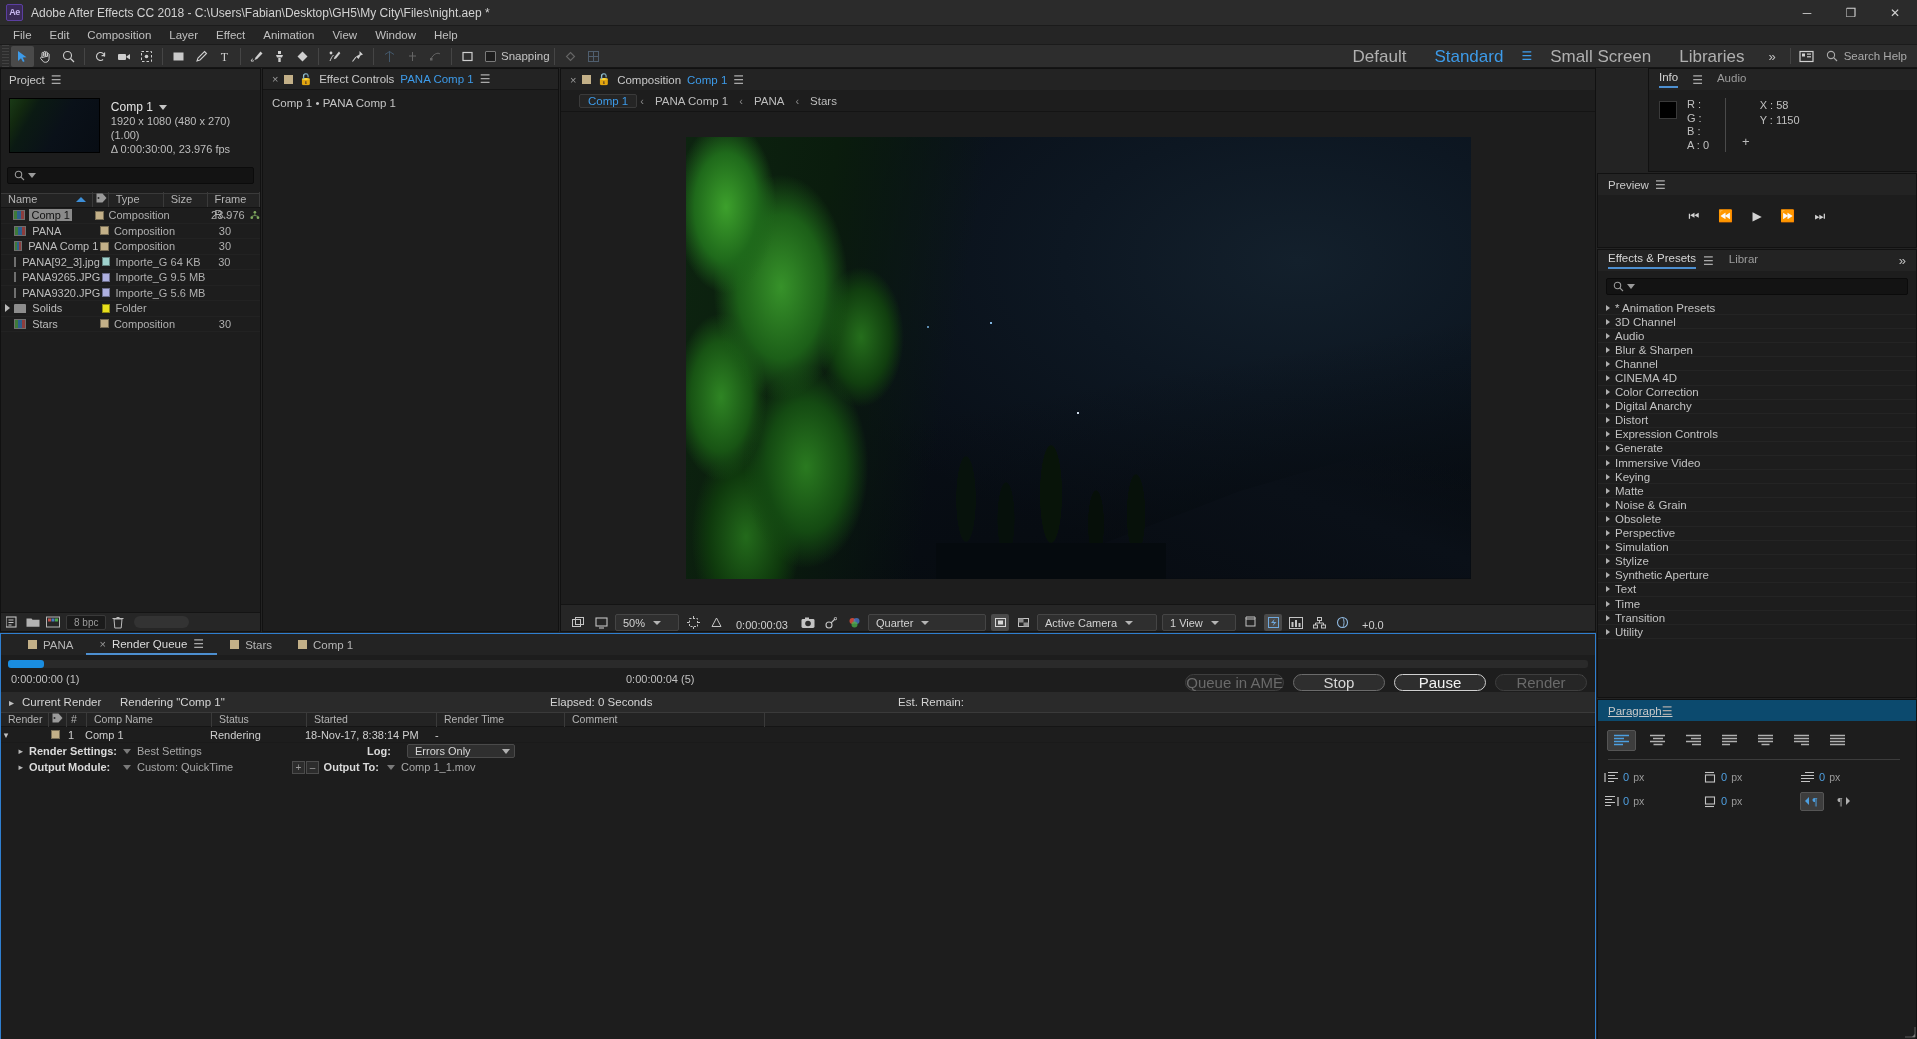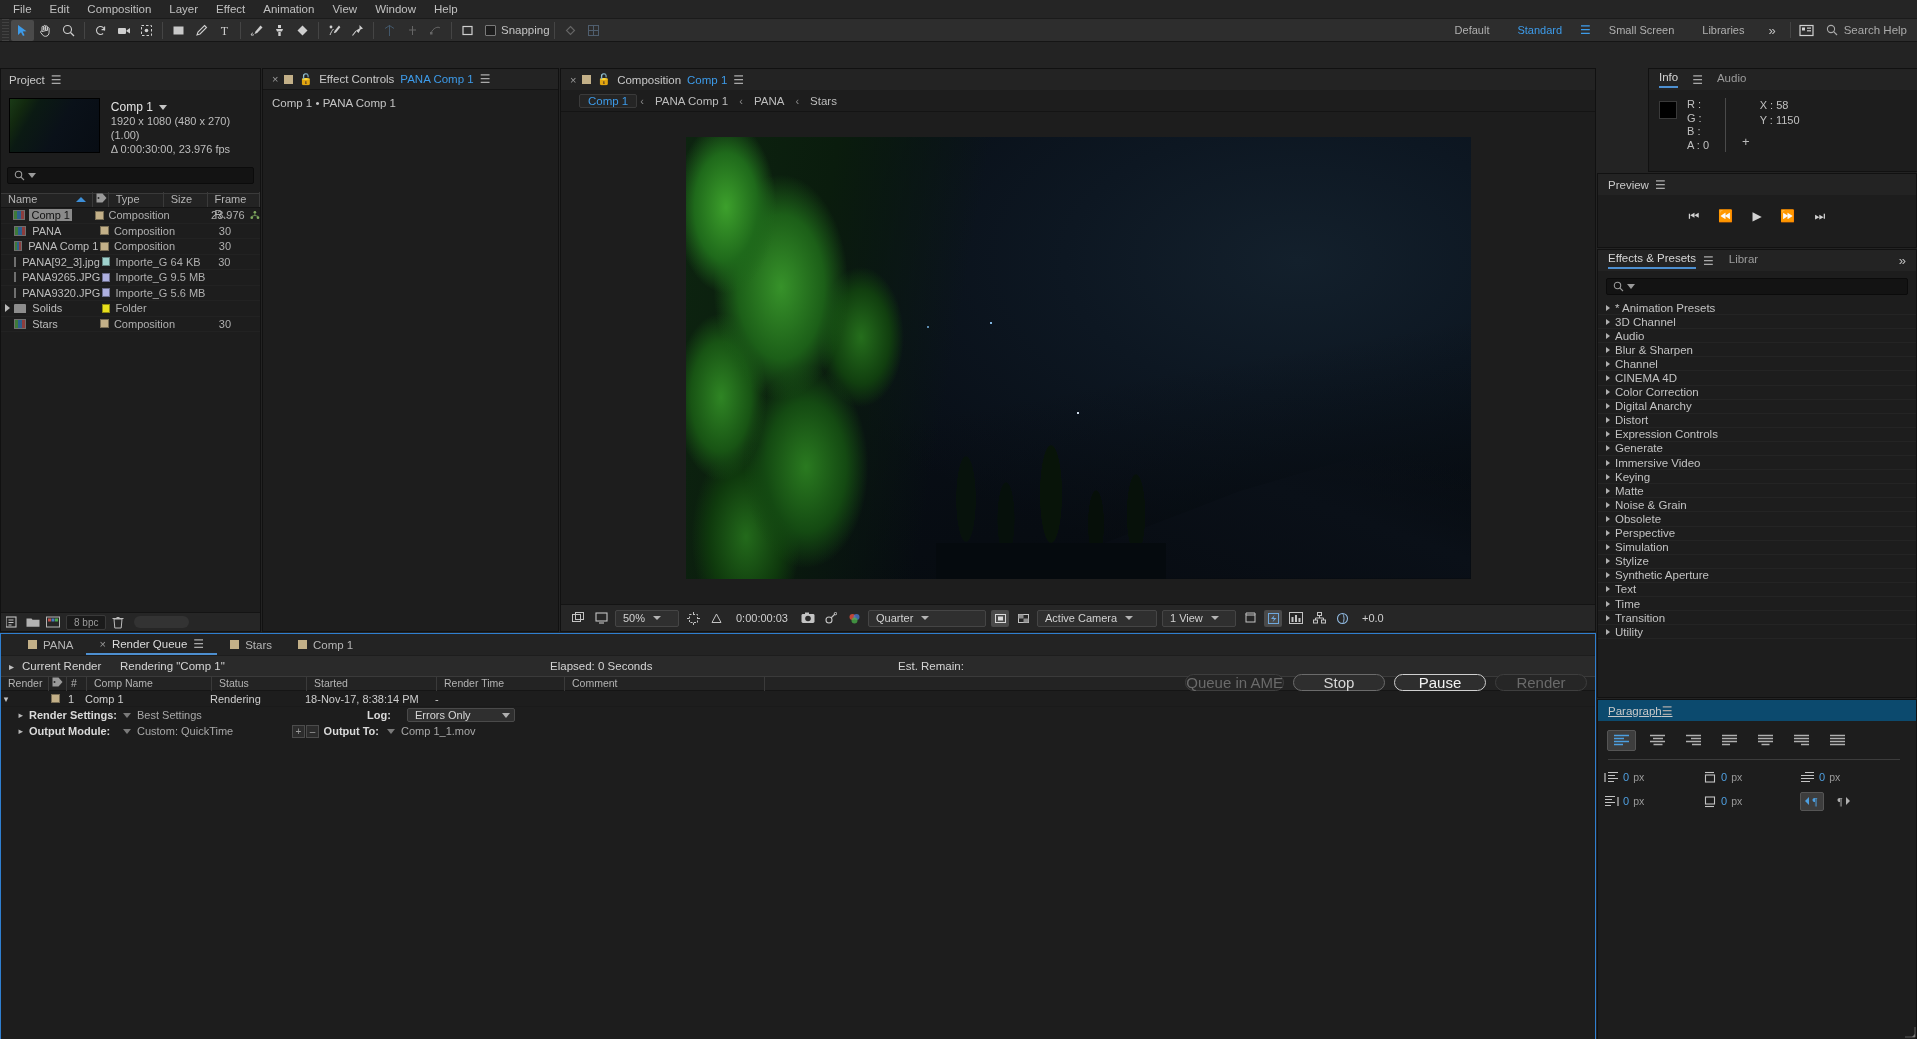--- a/index.html
+++ b/index.html
@@ -41,21 +41,21 @@
       background-size:100% 3px; background-position:2px 0; background-repeat:repeat-y;
       margin-right:2px; opacity:.7;}
   .tool { width:23px;height:21px;display:flex;align-items:center;justify-content:center; color:#cfcfcf; }
   .tool svg { display:block; }
   .tool.active { background:#4a4a4a; border-radius:2px; }
   .tool.dim { opacity:.35; }
   .tsep { width:1px;height:17px;background:#454545;margin:0 4px; }
   .snapping { display:flex;align-items:center;gap:5px;margin-left:6px;color:#c4c4c4;font-size:11.5px; }
   .chk { width:11px;height:11px;border:1px solid #7a7a7a;background:#1d1d1d;border-radius:1px; }
   .ws-area { margin-left:auto;display:flex;align-items:center;height:23px; }
-  .ws-item { padding:0 14px;font-size:11px;color:#b0b0b0;line-height:23px; }
+  .ws-item { padding:0 14px;font-size:17px;color:#b0b0b0;line-height:23px; }
   .ws-item.sel { color:#3d9be9; }
   .ws-burger { color:#3d9be9;font-size:12px;padding:0 4px; }
   .ws-more { color:#c0c0c0;font-size:13px;padding:0 10px; }
   .ws-sep { width:1px;height:16px;background:#444;margin:0 4px; }
   .search-help { display:flex;align-items:center;gap:6px;padding:0 10px 0 8px;color:#aaa;font-size:11.5px; }
 
   
   .workspace { position:absolute; top:68px; left:0; right:0; bottom:0; }
 
   .panel { position:absolute; background:#1d1d1d; border:1px solid #111; }
@@ -168,21 +168,21 @@
   .pines {
     position:absolute;left:250px;bottom:0;width:230px;height:200px;
     background:
       linear-gradient(to top, #050a0e 0 18%, transparent 18%),
       radial-gradient(ellipse 16px 70px at 30px 120px,#07120c 60%,transparent 62%),
       radial-gradient(ellipse 14px 60px at 70px 140px,#06100b 60%,transparent 62%),
       radial-gradient(ellipse 18px 80px at 115px 115px,#081409 60%,transparent 62%),
       radial-gradient(ellipse 13px 55px at 160px 145px,#060f09 60%,transparent 62%),
       radial-gradient(ellipse 15px 65px at 200px 135px,#07110a 60%,transparent 62%);
   }
-  .comp-foot { position:absolute;left:0;right:0;bottom:0;height:27px;background:#262626;border-top:1px solid #141414;display:flex;align-items:center;gap:5px;padding-left:8px; }
+  .comp-foot { position:absolute;left:0;right:0;bottom:0;height:27px;background:#262626;border-top:1px solid #141414;display:flex;align-items:flex-end;gap:5px;padding-left:8px; }
   .cf-ico { width:18px;height:17px;display:flex;align-items:center;justify-content:center;color:#c5c5c5; }
   .cf-ico.act { background:#4a4a4a;border-radius:2px; }
   .cf-sel { height:17px;background:#2f2f2f;border:1px solid #454545;border-radius:2px;display:flex;align-items:center;padding:0 4px 0 7px;gap:8px;font-size:11px;color:#d2d2d2; }
   .cf-val { font-size:11px;color:#cfcfcf;padding:0 6px; }
   .cv-down { width:0;height:0;border-left:4px solid transparent;border-right:4px solid transparent;border-top:4px solid #b4b4b4; }
 
   
   #info { left:1648px; top:0; width:320px; height:104px; }
   .info-tabs { height:21px;display:flex;align-items:center;gap:14px;padding-left:10px;background:#232323; }
   .itab { font-size:11.5px;color:#9c9c9c;padding-bottom:3px; }
@@ -242,20 +242,29 @@
   .mini-sel { height:14px;background:#2f2f2f;border:1px solid #4a4a4a;border-radius:2px;display:flex;align-items:center;justify-content:space-between;padding:0 4px 0 7px;font-size:11px;color:#d7d7d7;width:108px; }
   .plusminus { display:flex;gap:1px; }
   .pmb { width:13px;height:13px;border:1px solid #4c4c4c;background:#2c2c2c;color:#9b9b9b;font-size:10px;display:flex;align-items:center;justify-content:center; }
   .scroll-corner { position:absolute; right:1px; bottom:1px; width:12px;height:12px;color:#777; }
 </style>
 </head>
 <body>
 
 <div class="app">
 
+  <div class="titlebar">
+    <div class="ae-logo">Ae</div>
+    <div class="title-text">Adobe After Effects CC 2018 - C:\Users\Fabian\Desktop\GH5\My City\Files\night.aep *</div>
+    <div class="win-btns">
+      <div class="win-btn">─</div>
+      <div class="win-btn">❐</div>
+      <div class="win-btn close">✕</div>
+    </div>
+  </div>
 
   <div class="menubar">
     <div class="menu-item">File</div>
     <div class="menu-item">Edit</div>
     <div class="menu-item">Composition</div>
     <div class="menu-item">Layer</div>
     <div class="menu-item">Effect</div>
     <div class="menu-item">Animation</div>
     <div class="menu-item">View</div>
     <div class="menu-item">Window</div>
@@ -1002,20 +1011,27 @@
         <div class="rqtab">
           <span class="tabsq"></span>
           <span>Stars</span>
         </div>
         <div class="rqtab">
           <span class="tabsq"></span>
           <span>Comp 1</span>
         </div>
       </div>
 
+      <div class="rq-prog-area">
+        <div class="pbar-track"></div>
+        <div class="pbar-fill"></div>
+        <div class="t-left">0:00:00:00 (1)</div>
+        <div class="t-mid">0:00:00:04 (5)</div>
+        <div class="t-right">0:00:08:00 (193)</div>
+      </div>
 
       <div class="cur-render">
         <span class="cr-tri">▸</span>
         <span style="width:98px;">Current Render</span>
         <span style="width:430px;">Rendering "Comp 1"</span>
         <span style="width:48px;">Elapsed:</span>
         <span style="width:300px;">0 Seconds</span>
         <span style="width:70px;">Est. Remain:</span>
         <span></span>
       </div>

